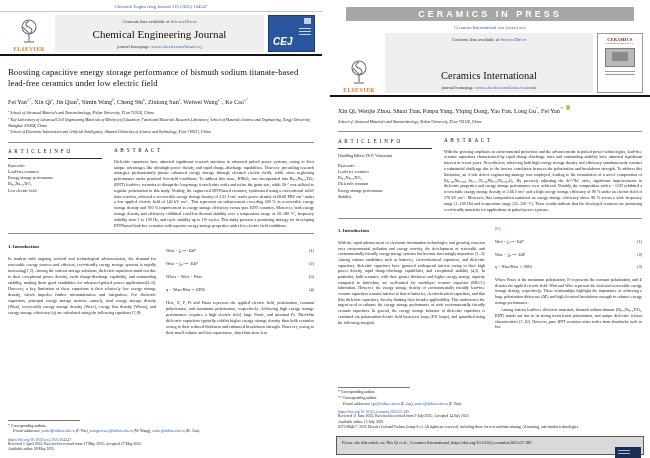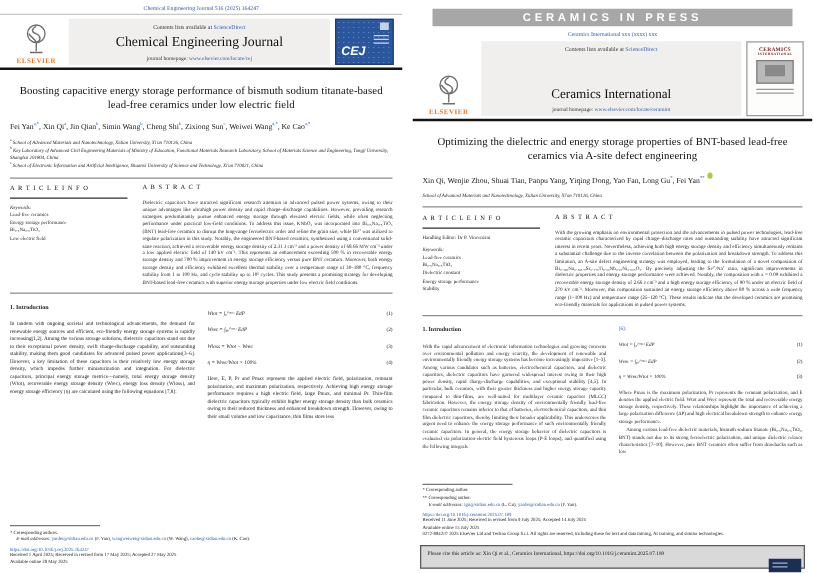--- a/index.html
+++ b/index.html
@@ -34,21 +34,21 @@
   .cej-lines { position:absolute; top:12px; right:3px; width:12px; height:1px; background:#c8d6ef; box-shadow:0 3px 0 #c8d6ef, 0 6px 0 #c8d6ef; }
   .cover-ci { width:44px; background:#fdfdfc; border:1px solid #9a9a9a; }
   .ci-title { text-align:center; font-size:4.4px; font-weight:bold; color:#7a2020; letter-spacing:0.2px; margin-top:3px; }
   .ci-sub { text-align:center; font-size:2.8px; font-weight:bold; color:#7a2020; letter-spacing:0.3px; }
   .ci-photo { width:28px; height:17px; margin:3px auto 0; background:#b9b9b9; border:1px solid #7d7d7d; }
   .ci-photo-inner { width:16px; height:9px; margin:3px auto 0; background:#8a8a8a; }
   .ci-footlines { width:30px; height:1px; background:#9a9a9a; margin:4px auto 0; box-shadow:0 3px 0 #9a9a9a; }
 
   .thick-rule { height:2.2px; background:#141414; margin-top:2px; }
 
-  .paper-title { font-size:8.6px; font-weight:normal; color:#0f0f0f; margin:11px 8px 0; line-height:1.28; letter-spacing:0.1px;text-align:center; }
+  .paper-title { font-size:8.6px; font-weight:normal; color:#0f0f0f; margin:11px 8px 0; line-height:1.28; letter-spacing:0.1px; }
   .authors { font-size:6.2px; margin:8px 8px 0; line-height:1.5; }
   .authors sup { font-size:3.6px; color:#2b5fad; }
   .orcid { display:inline-block; width:4.5px; height:4.5px; border-radius:50%; background:#a6ce39; margin-left:2px; vertical-align:super; }
   .affiliations { font-size:3.9px; font-style:italic; margin:4px 8px 0; line-height:1.55; color:#222; }
   .affiliations sup { font-size:2.8px; font-style:normal; }
 
   .section-rule { height:0.8px; background:#8d8d8d; margin:6px 0 0; }
 
   .info-abs { display:flex; gap:12px; margin:5px 8px 0; }
   .info-col { width:94px; flex:none; font-size:4px; line-height:1.55; }
@@ -234,21 +234,20 @@
       <div class="ci-title">CERAMICS</div>
       <div class="ci-sub">INTERNATIONAL</div>
       <div class="ci-photo">
           <div class="ci-photo-inner"></div>
         </div>
       <div class="ci-footlines"></div>
     </div>
   </div>
   <div class="thick-rule"></div>
 
-  <h1 class="paper-title">Optimizing the dielectric and energy storage properties of BNT-based lead-free ceramics via A-site defect engineering</h1>
 
   <div class="authors">
     <span><span><span>Xin Qi</span><sup></sup><span>, </span></span><span><span>Wenjie Zhou</span><sup></sup><span>, </span></span><span><span>Shuai Tian</span><sup></sup><span>, </span></span><span><span>Panpu Yang</span><sup></sup><span>, </span></span><span><span>Yiqing Dong</span><sup></sup><span>, </span></span><span><span>Yao Fan</span><sup></sup><span>, </span></span><span><span>Long Gu</span><sup>*</sup><span>, </span></span><span><span>Fei Yan</span><sup>**</sup><span></span></span></span><span class="orcid"></span>
   </div>
 
   <div class="affiliations">
       <div><sup></sup> <span>School of Advanced Materials and Nanotechnology, Xidian University, Xi'an 710126, China</span></div>
     </div>
 
   <div class="section-rule" style="margin-left:8px;margin-right:8px;"></div>

